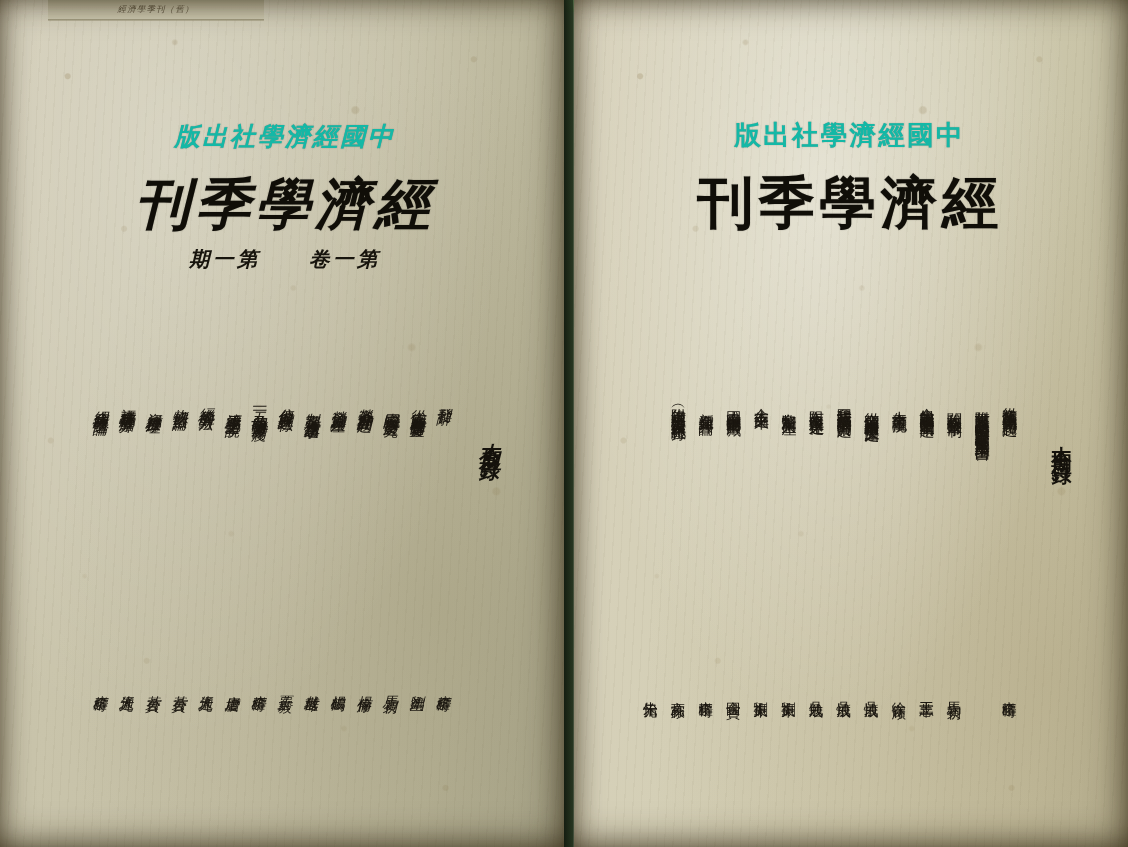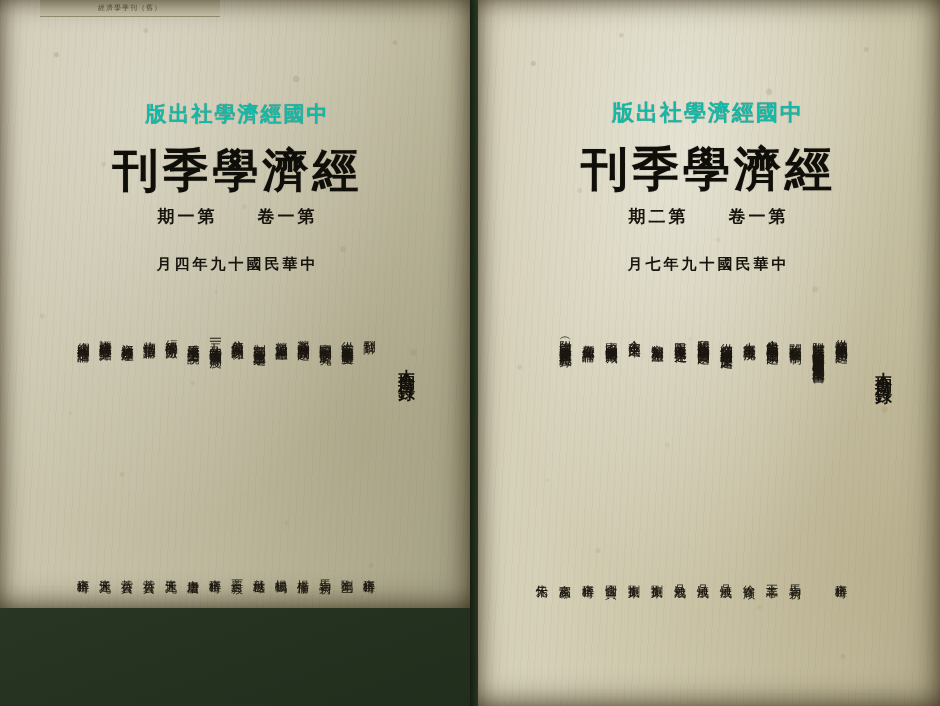--- a/index.html
+++ b/index.html
@@ -31,21 +31,22 @@
     overflow: hidden;
     color: #1b1810;
   }
   .cover .paper {
     position: absolute;
     inset: 0;
   }
   .cover.left {
     left: 0;
     width: 470px;
-    height: 608px;
+    height: 706px;
+    font-style: italic;
   }
   .cover.left .paper {
     background:
       radial-gradient(ellipse at 30% 18%, rgba(255,255,255,0.28), rgba(255,255,255,0) 60%),
       radial-gradient(ellipse at 78% 72%, rgba(120,110,70,0.20), rgba(0,0,0,0) 62%),
       linear-gradient(102deg, #cfc9b2 0%, #c9c4ab 26%, #c4bfa5 55%, #b9b59a 80%, #a9a68c 100%);
   }
   .cover.right {
     left: 478px;
     width: 462px;
@@ -218,21 +219,20 @@
     <div class="speckle"></div>
 
     <div class="top-label">經濟學季刊（舊）</div>
 
     <div class="publisher h-cjk" style="left:105px; top:100px; width:265px; text-align:center; font-size:21px;">版出社學濟經國中</div>
 
     <div class="big-title h-cjk" style="left:85px; top:140px; width:305px; text-align:center; font-size:46px;">刊季學濟經</div>
 
     <div class="vol-line h-cjk" style="left:100px; top:205px; width:275px; text-align:center; font-size:17px;">期一第　　卷一第</div>
 
-    <div class="date-line h-cjk" style="left:100px; top:255px; width:275px; text-align:center; font-size:15px;">月四年九十國民華中</div>
 
     <div class="toc-head v" style="right:55px; top:355px; font-size:17px; font-weight:bold;">本期目錄</div>
 
     <div class="toc" style="left:55px; top:330px; width:330px; height:300px;">
         <div class="toc-col" style="width: 22px; height: 100%; flex: 0 0 22px;">
           <div class="toc-title v" style="font-size: 12.5px; top: 0px;">發刊辭</div>
           <div class="toc-author v" style="font-size: 12px; top: 240px;">李權時</div>
         </div>
         <div class="toc-col" style="width: 22px; height: 100%; flex: 0 0 22px;">
           <div class="toc-title v" style="font-size: 12.5px; top: 2px;">從官廳方面觀察教育的重要</div>
@@ -295,23 +295,21 @@
 
   <div class="cover right">
     <div class="paper"></div>
     <div class="fibers"></div>
     <div class="speckle"></div>
 
     <div class="publisher h-cjk" style="left:95px; top:98px; width:270px; text-align:center; font-size:22px;">版出社學濟經國中</div>
 
     <div class="big-title h-cjk" style="left:78px; top:138px; width:305px; text-align:center; font-size:47px;">刊季學濟經</div>
 
-    <div class="vol-line h-cjk" style="left:93px; top:205px; width:275px; text-align:center; font-size:17px;">期二第　　卷一第</div>
-
-    <div class="date-line h-cjk" style="left:93px; top:255px; width:275px; text-align:center; font-size:15px;">月七年九十國民華中</div>
+
 
 
     <div class="toc-head v" style="right:48px; top:358px; font-size:17px; font-weight:bold;">本期目錄</div>
 
     <div class="toc" style="left:40px; top:330px; width:340px; height:300px;">
         <div class="toc-col" style="width: 23px; height: 100%; flex: 0 0 23px;">
           <div class="toc-title v" style="font-size: 12.5px; top: 0px;">從幣價改革此物價問題說起</div>
           <div class="toc-author v" style="font-size: 12px; top: 245px;">李權時</div>
         </div>
         <div class="toc-col" style="width: 23px; height: 100%; flex: 0 0 23px;">

